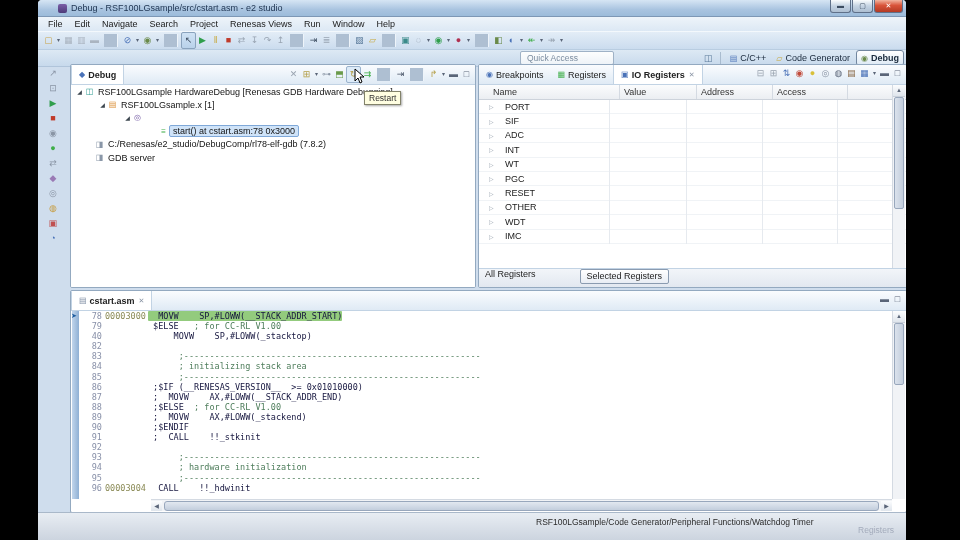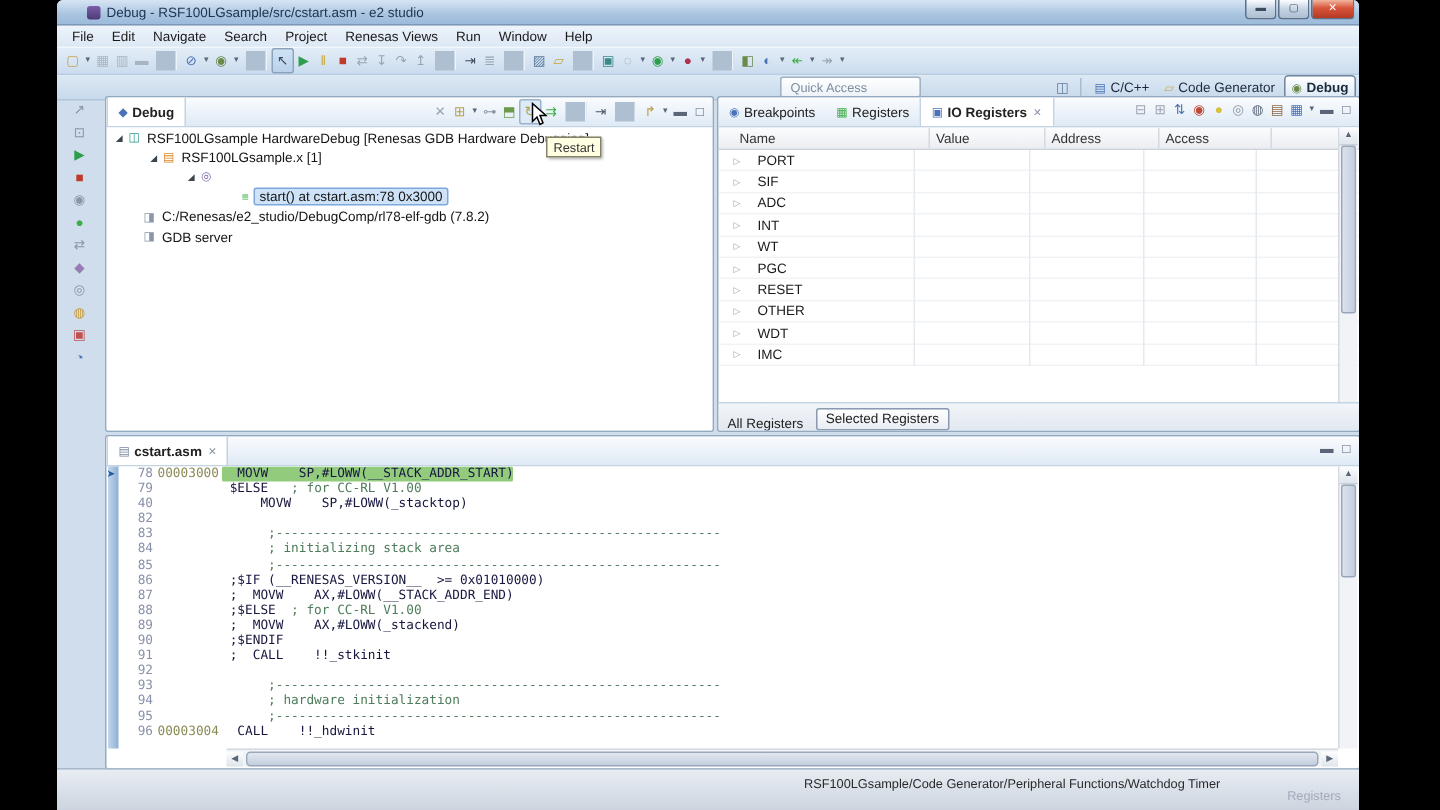--- a/index.html
+++ b/index.html
@@ -78,21 +78,21 @@
   .reghead{display:flex;height:14px;background:linear-gradient(#fbfcfd,#ebeef2);border-bottom:1px solid #cdd3db;font-size:9px;color:#333;}
   .rh{border-right:1px solid #d4dae2;line-height:14px;padding-left:4px;}
   .rh.c0{width:126px;padding-left:14px;} .rh.c1{width:72px;} .rh.c2{width:71px;} .rh.c3{width:70px;}
   .regrows{position:relative;}
   .rrow{display:flex;align-items:center;height:13.4px;border-bottom:1px solid #f0f3f6;font-size:9px;color:#1a1a1a;}
   .rrow .expander{display:inline-block;width:10px;margin-left:10px;font-size:6px;color:#9aa4b0;}
   .rrow .expander::before{content:"▷";}
   .rrow .rname{padding-left:6px;}
   .gridline{position:absolute;top:0;bottom:0;width:1px;background:#e6eaef;}
   .reg-bottom{position:absolute;left:0;right:0;bottom:0;height:18px;background:linear-gradient(#f2f5f9,#e2e8f0);
-              border-top:1px solid #c2d3e4;display:flex;align-items:flex-end;font-size:9px;}
+              border-top:1px solid #c2d3e4;display:flex;align-items:flex-start;font-size:9px;gap:36px;}
   .btab{padding:0 6px;color:#222;}
   .btab.boxed{border:1px solid #8a9bb0;background:linear-gradient(#ffffff,#e8edf4);border-radius:2px;height:13px;line-height:13px;margin-left:2px;}
 
   
   .vscroll{position:absolute;width:12px;background:#f1f3f6;border-left:1px solid #d4dae2;}
   .varrow{height:11px;font-size:6px;color:#5a6578;text-align:center;line-height:11px;background:linear-gradient(#fcfdfe,#dfe5ec);border-bottom:1px solid #c8cfd9;}
   .vthumb{position:absolute;left:1px;right:1px;background:linear-gradient(90deg,#dbe2ec,#c3cedd);border:1px solid #98a7bc;border-radius:2px;}
   .hscroll{position:absolute;height:11px;background:#f1f3f6;border-top:1px solid #d4dae2;display:flex;align-items:center;}
   .harrow{width:11px;font-size:6px;color:#5a6578;text-align:center;background:linear-gradient(#fcfdfe,#dfe5ec);height:10px;line-height:10px;}
   .hthumb{height:8px;background:linear-gradient(#e2e8f0,#c3cedd);border:1px solid #98a7bc;border-radius:3px;flex:1;margin:0 2px;}

